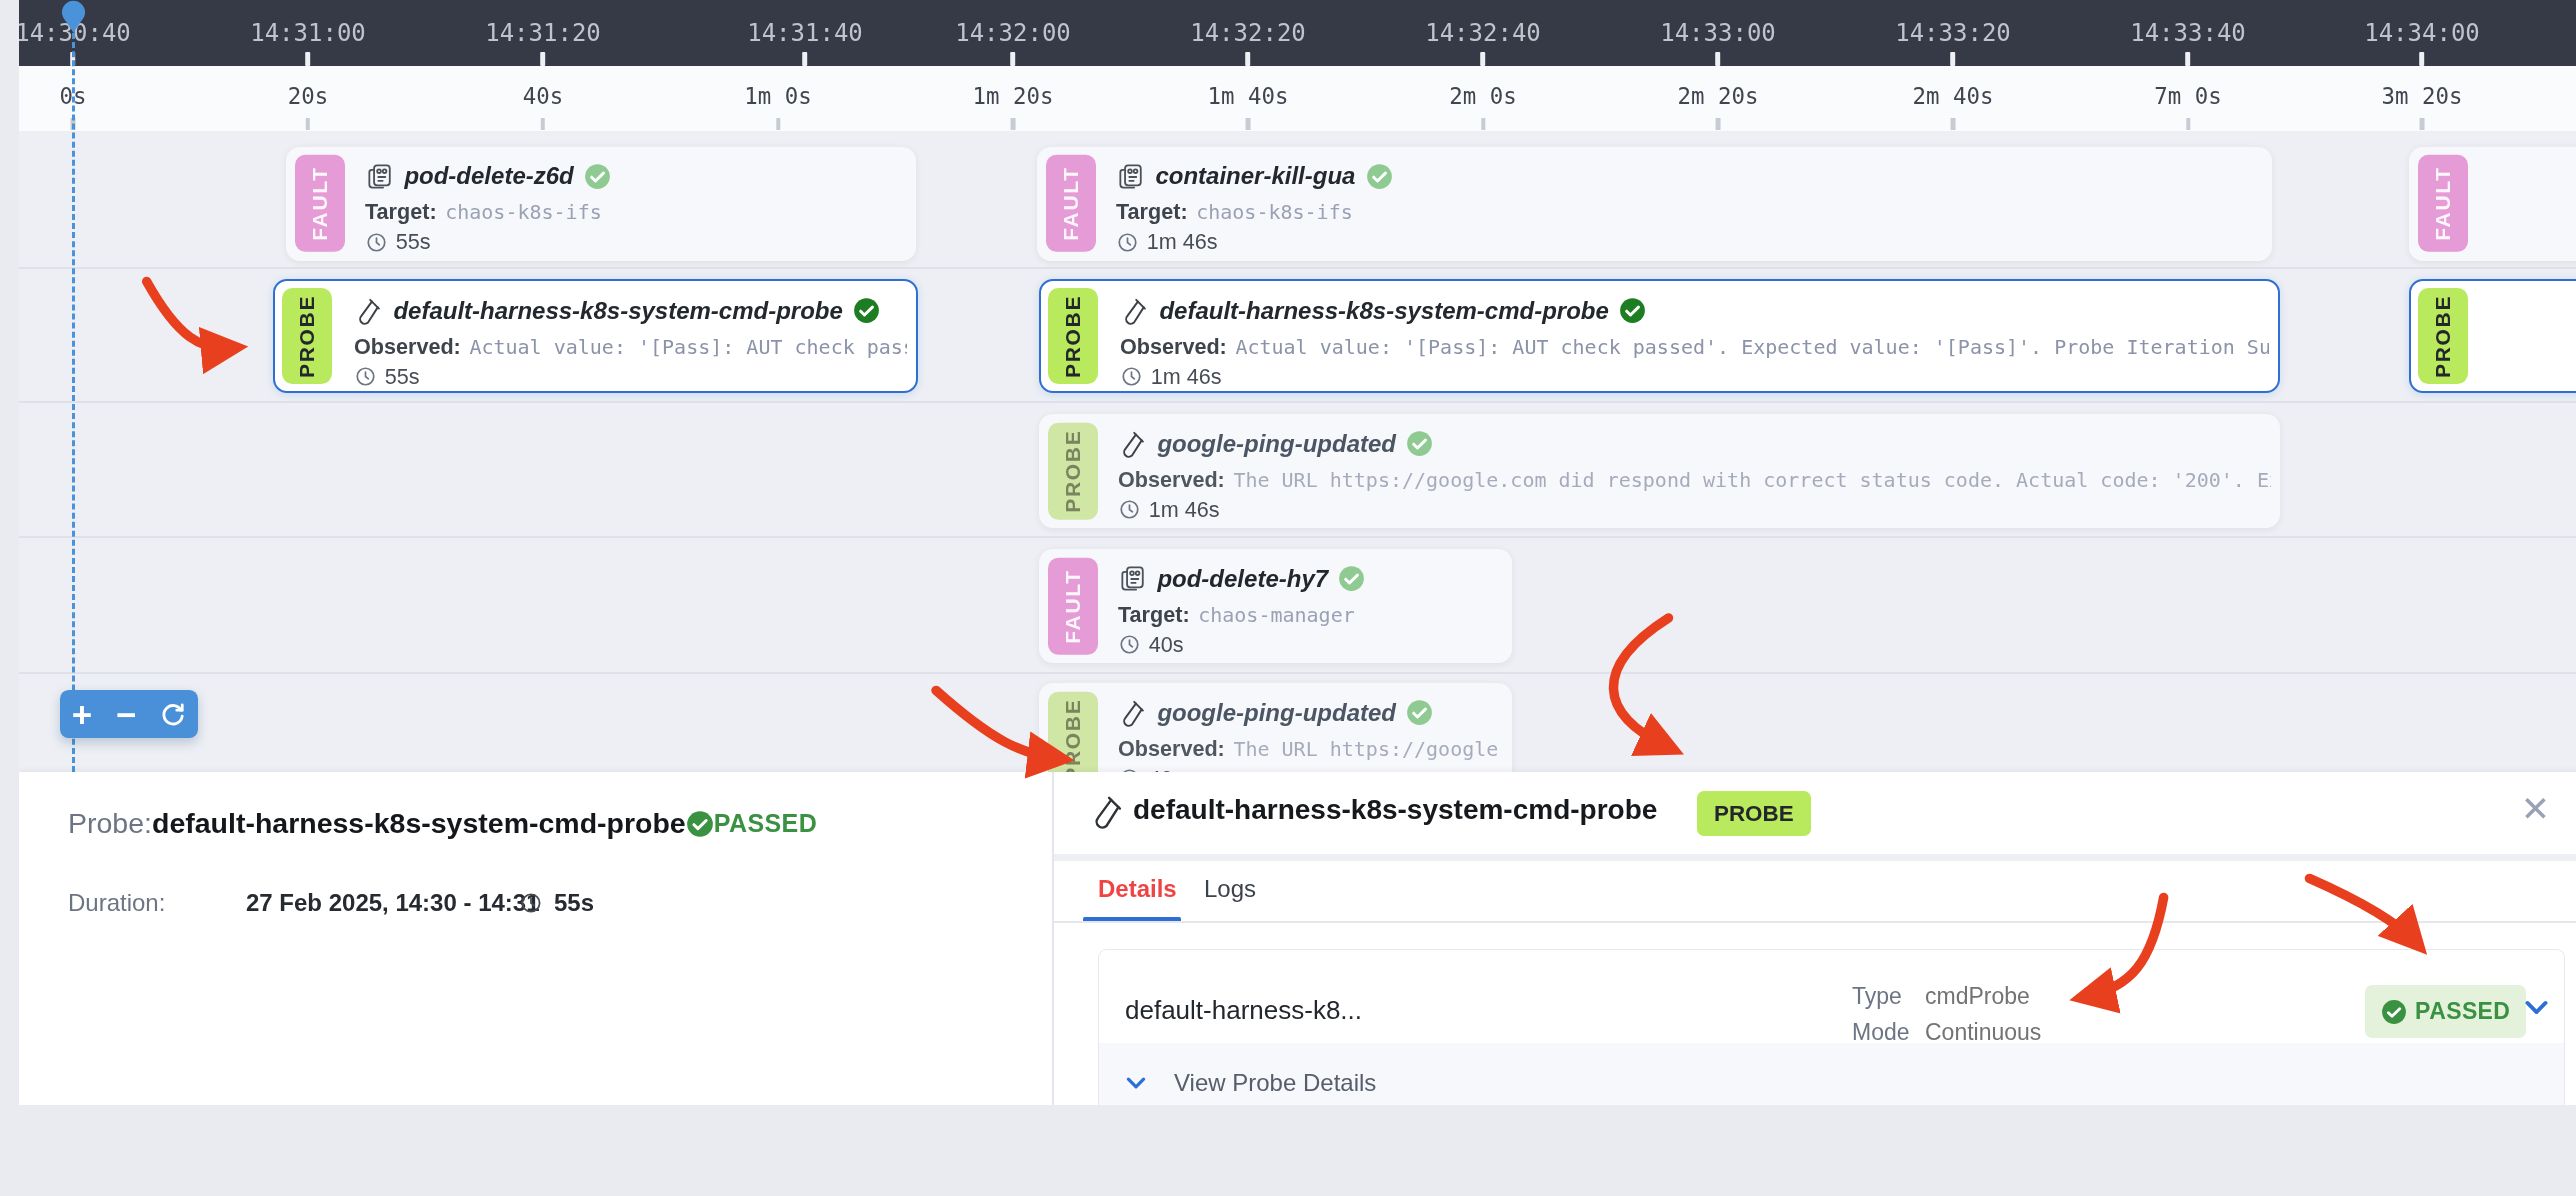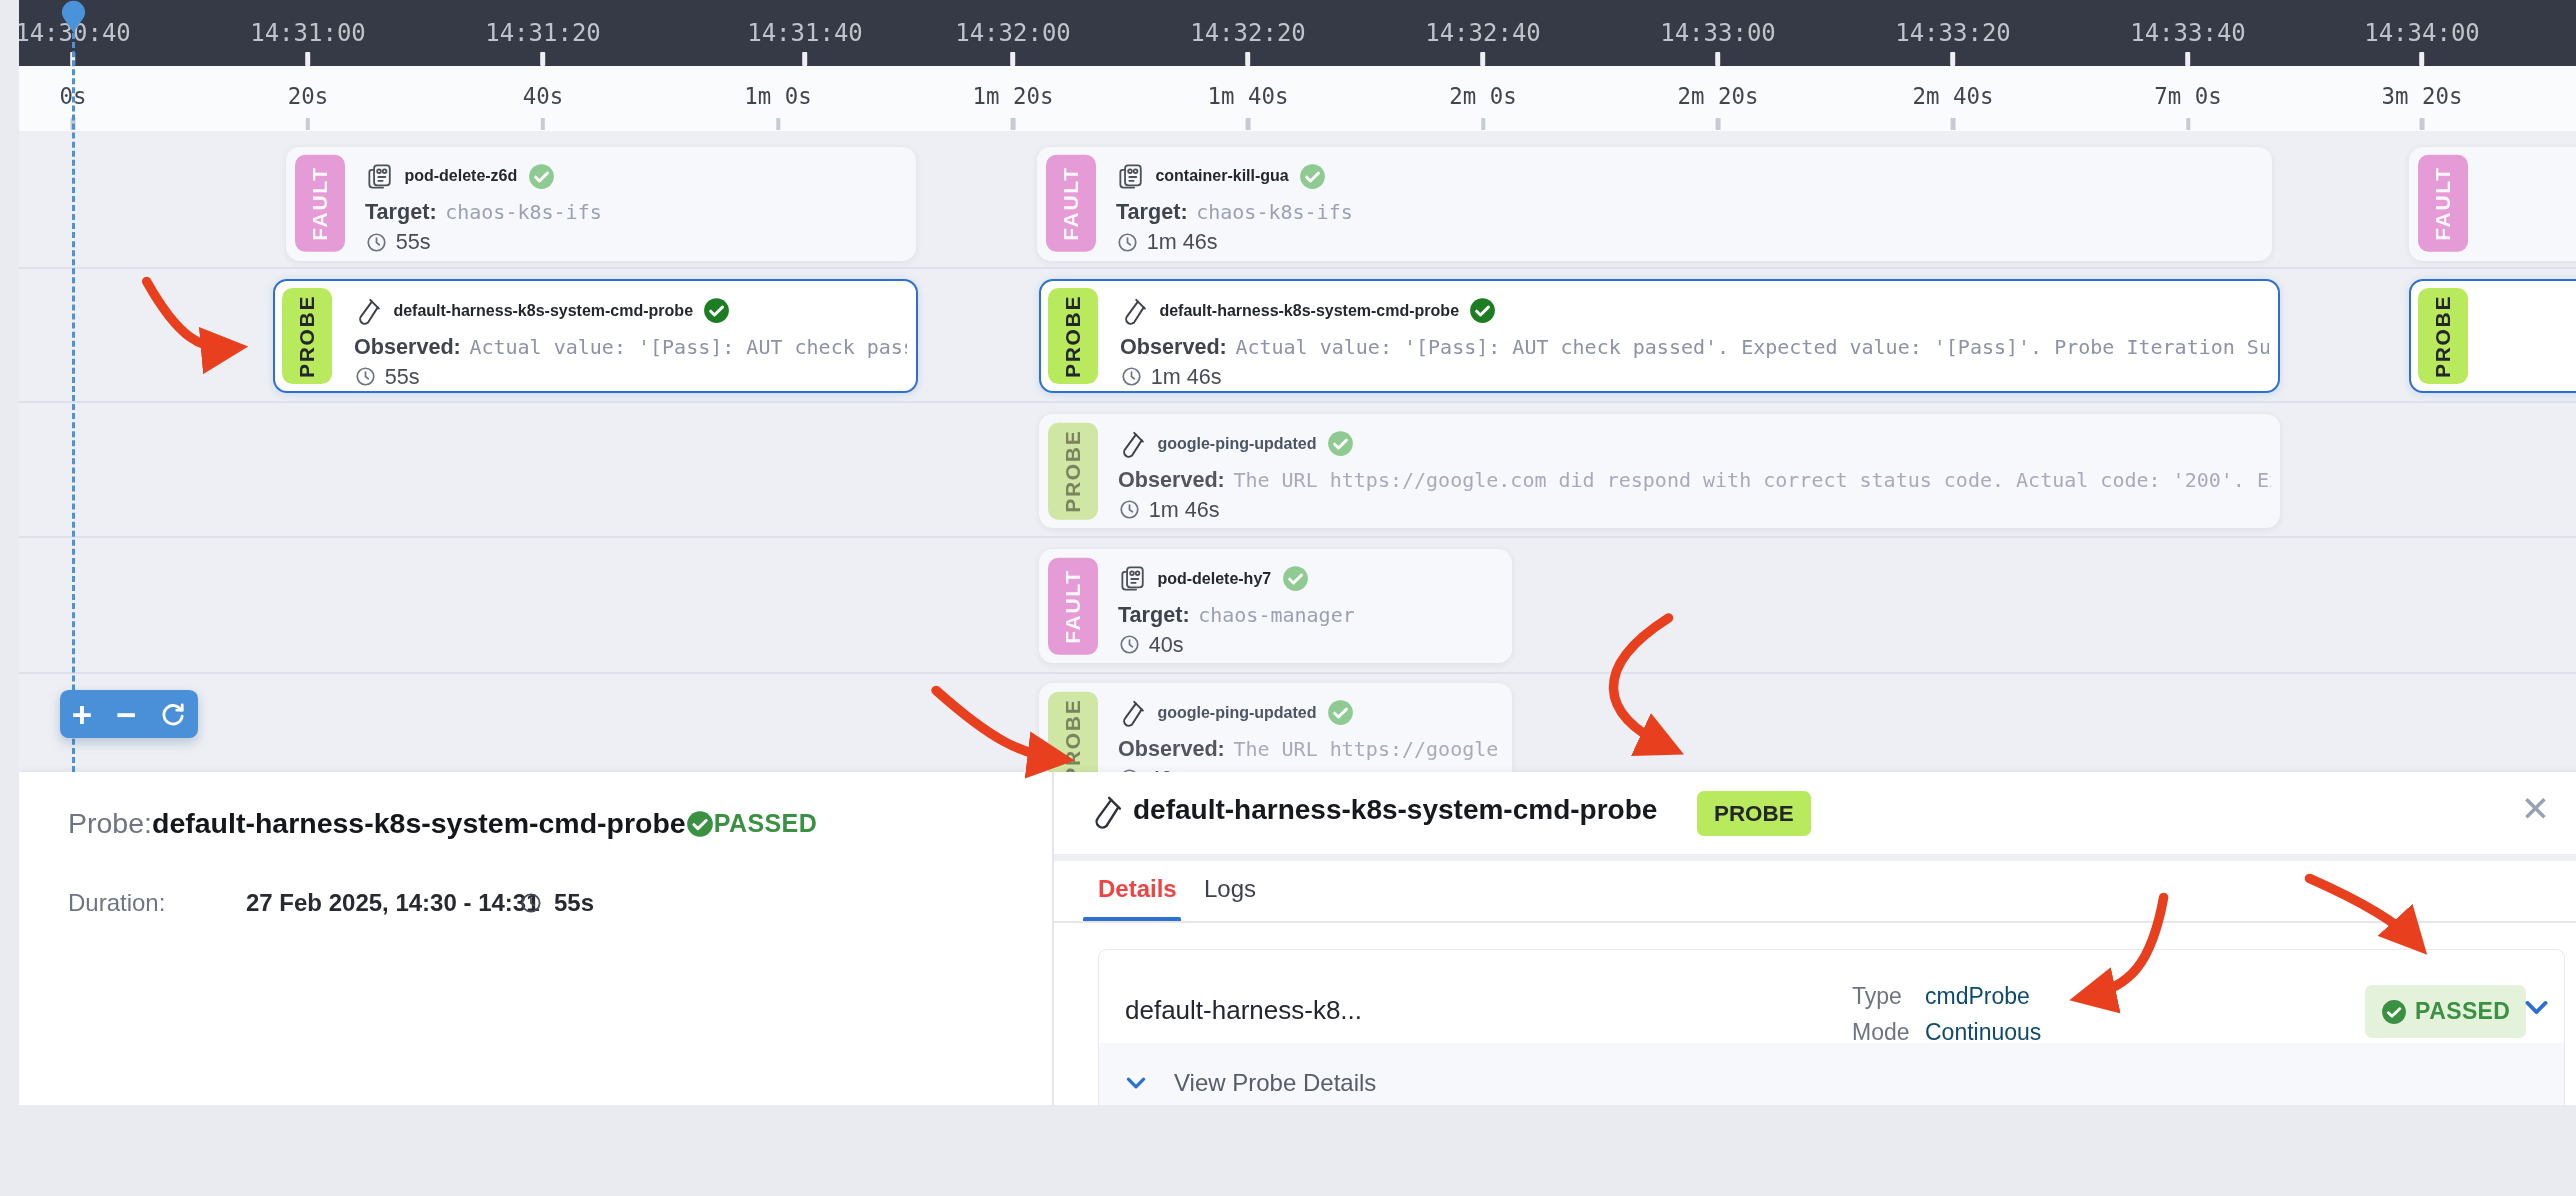--- a/index.html
+++ b/index.html
@@ -36,21 +36,21 @@
            display:flex; align-items:center; justify-content:center;
            writing-mode:vertical-rl; transform:rotate(180deg);
            font-size:21px; font-weight:bold; letter-spacing:1.7px; }
   .card.selected .badge { left:7px; top:7px; bottom:7px; }
   .card.fault .badge { background:#e59bd5; color:#fdf6fb; }
   .card.probe .badge { background:#b9e95c; color:#23272b; }
   .card.probe.muted .badge { background:#cfe6a4; color:#7a8560; }
   .card-body { position:absolute; left:79px; top:0; right:8.6px; bottom:0; overflow:hidden; }
   .crow { position:absolute; left:0; right:0; display:flex; align-items:center; white-space:nowrap; overflow:hidden; }
   .title-row { top:12px; height:35px; gap:10.4px; }
-  .ctitle { font-size:16px; font-weight:bold; color:#23272e; }
+  .ctitle { font-size:24px; font-weight:bold; color:#23272e;font-style:italic; }
   .card.muted .ctitle { color:#4b5563; }
   .cicon, .ccheck { display:inline-flex; flex:none; }
   .ccheck { color:#8fca93; }
   .card.probe.selected .ccheck { color:#1d7d22; }
   .meta-row { top:50px; height:31px; gap:8.6px; }
   .clabel { font-size:21.6px; font-weight:bold; color:#3e444c; }
   .card.muted .clabel { color:#50565f; }
   .cvalue { font-size:20px; color:#9aa1b5; font-family:"DejaVu Sans Mono", monospace; }
   .card.probe .cvalue { color:#8b93a8; }
   .card.probe.muted .cvalue { color:#a6abbc; }
@@ -91,21 +91,21 @@
   .tab-details { left:44px; }
   .tab-logs { left:150px; }
   .rp-tab-underline { position:absolute; left:29px; bottom:0; width:98px; height:6px; background:#2e6fd6; border-radius:1.7px; }
   .rp-tabline { position:absolute; left:0; top:149px; width:100%; height:1.7px; background:#e5e7ec; }
 
   .rp-card { position:absolute; left:44px; top:177px; width:1467px; height:229px; border:1.7px solid #e5e8ee;
              border-radius:8.6px; overflow:hidden; background:#fff; }
   .rpc-top { position:absolute; left:0; top:16px; width:100%; height:93px; background:#fff; }
   .rpc-name { position:absolute; left:26px; top:29px; font-size:26px; color:#23272e; white-space:nowrap; }
   .rpc-kv-label { position:absolute; font-size:23px; color:#6d7484; }
-  .rpc-kv-value { position:absolute; font-size:23px; color:#0c4a6e; }
+  .rpc-kv-value { position:absolute; font-size:23px; color:#737373; }
   .rpc-pill { position:absolute; left:1266px; top:19px; height:53px; padding:0 15.5px; background:#e4f2dc; border-radius:7px;
               display:flex; align-items:center; gap:8.6px; color:#3a9142; }
   .rpc-pill-text { font-size:23px; font-weight:bold; color:#3a9142; letter-spacing:0.4px; }
   .rpc-chevron { position:absolute; left:1422px; top:26px; background:none; border:none; cursor:pointer; color:#2e6fd6; }
   .rpc-bottom { position:absolute; left:0; top:93px; width:100%; height:136px; background:#f6f8fb; }
   .rpc-link-row { position:absolute; left:24px; display:flex; align-items:center; gap:25px; cursor:pointer; }
   .rpc-link-text { font-size:24px; color:#565d6b; }
   .chev-blue { color:#2e6fd6; display:inline-flex; }
 
   .arrows { position:absolute; left:0; top:0; z-index:50; pointer-events:none; }

